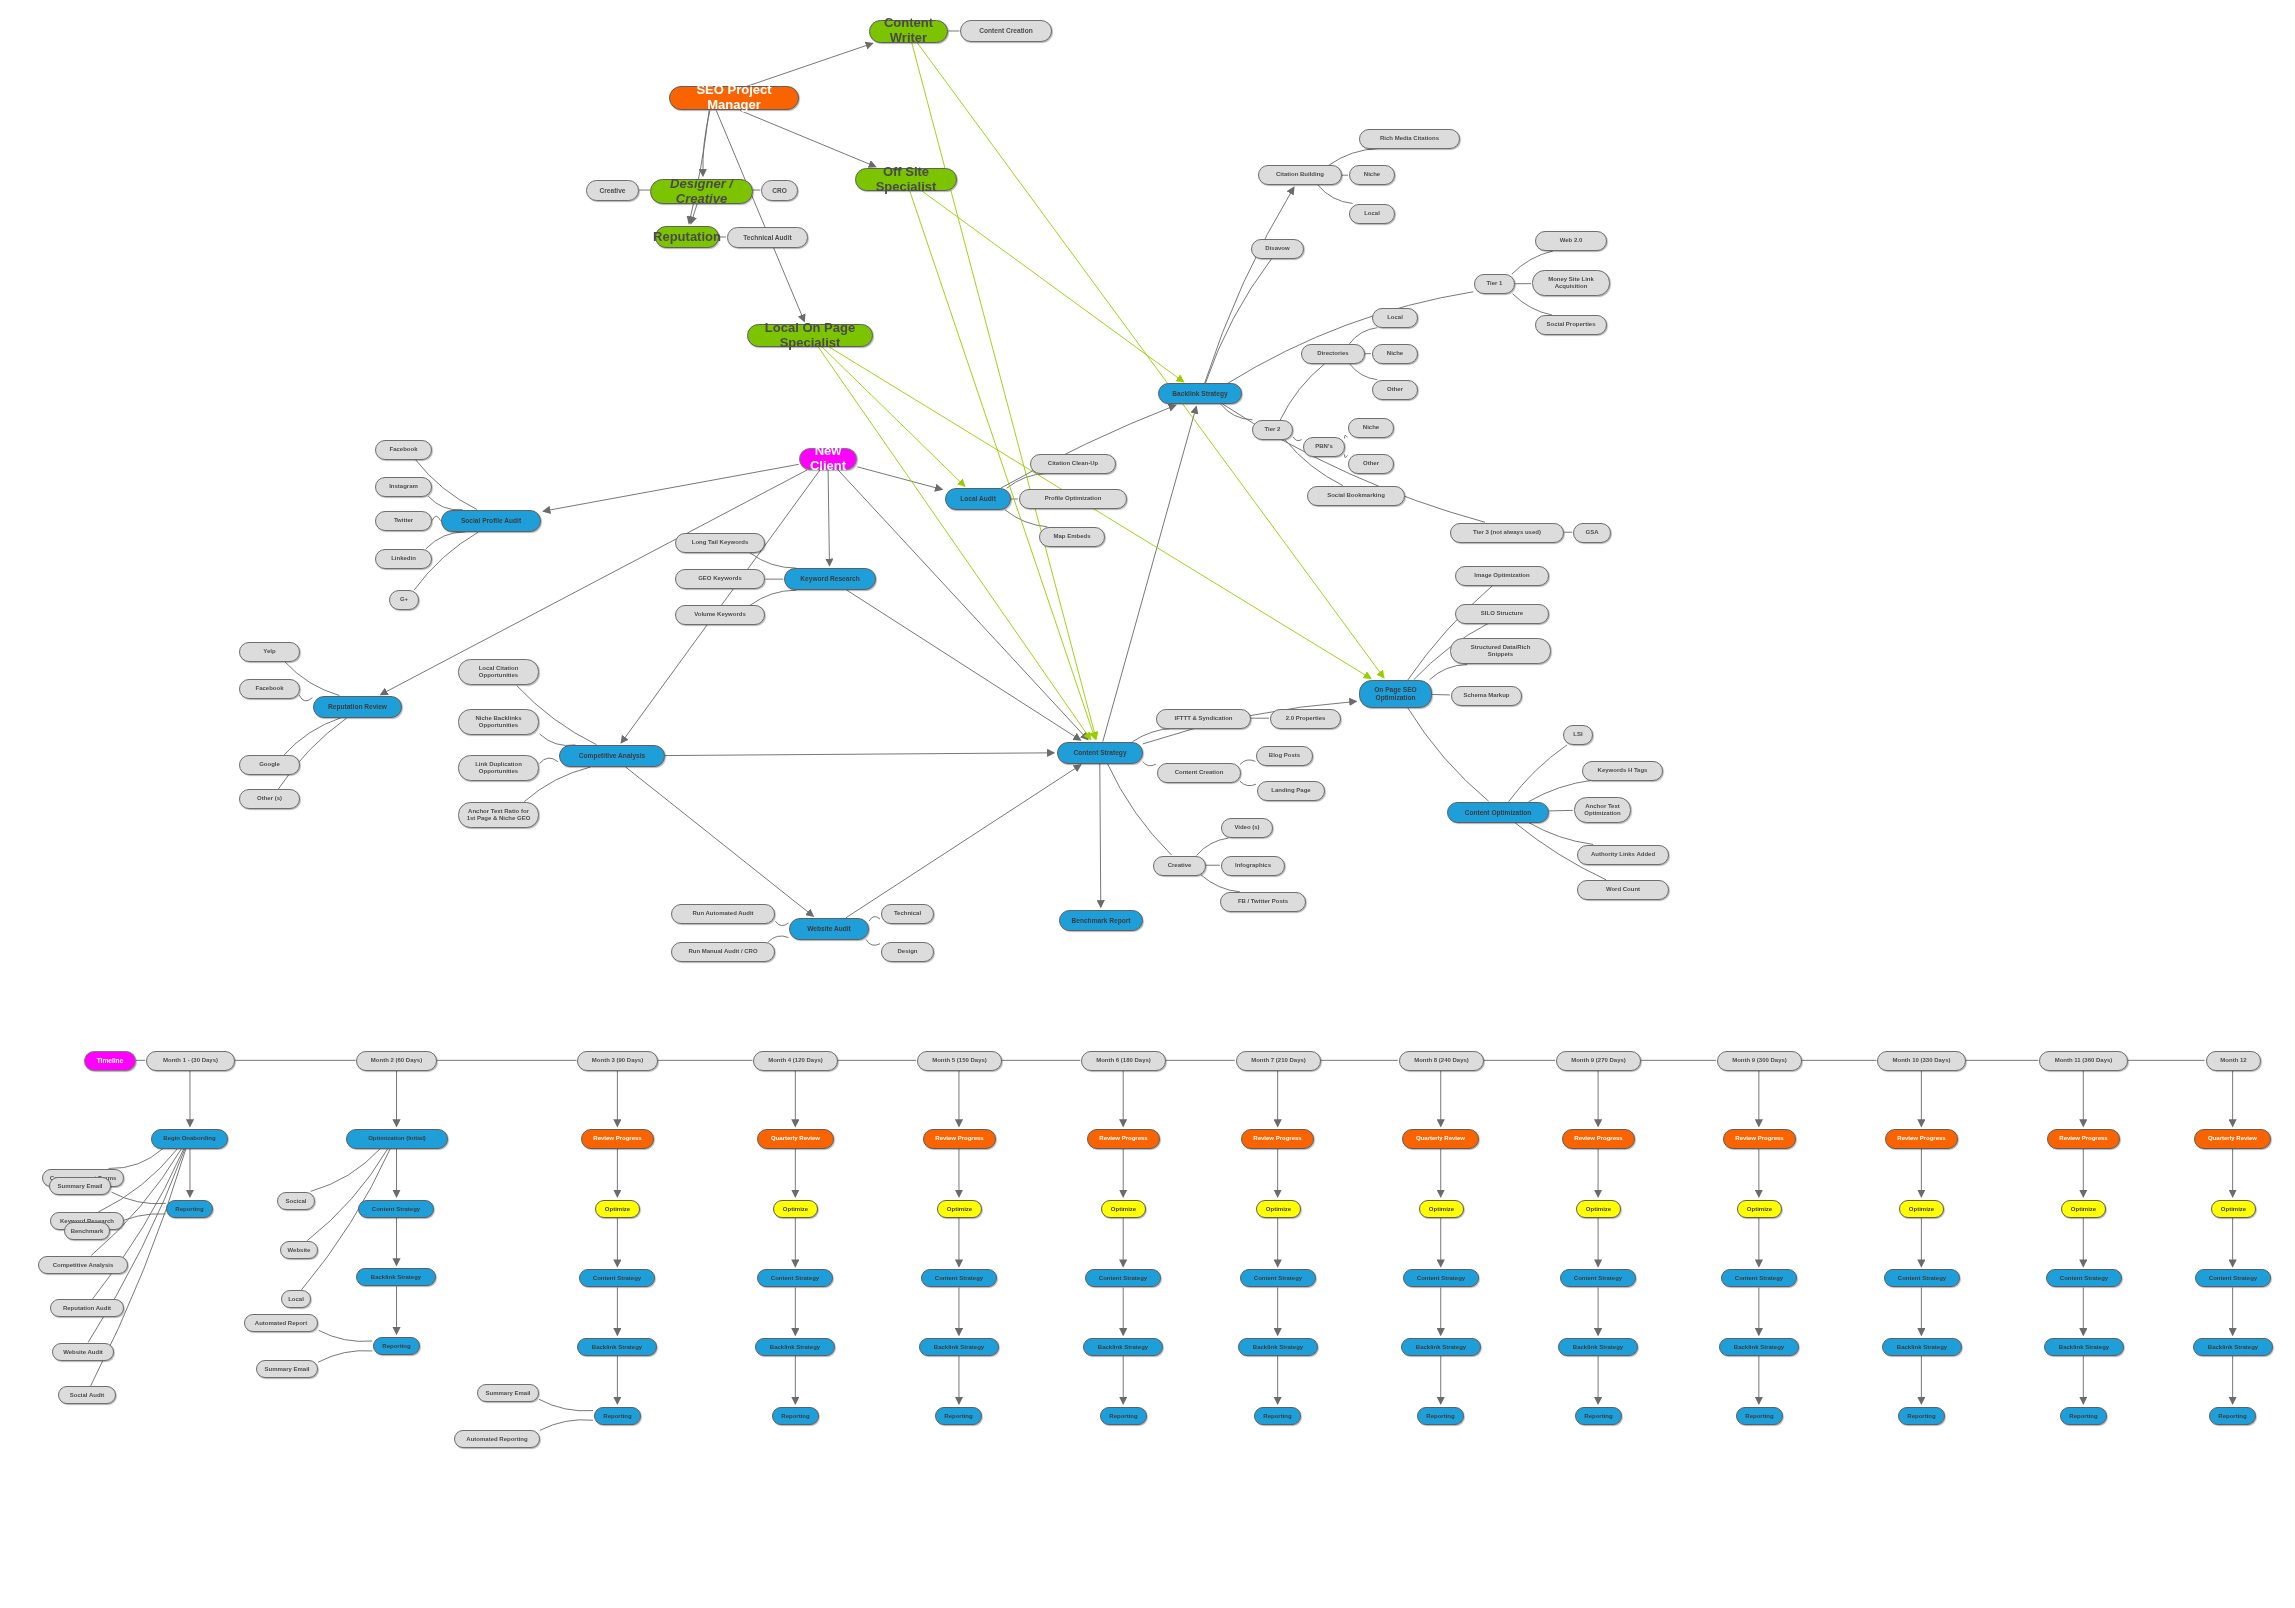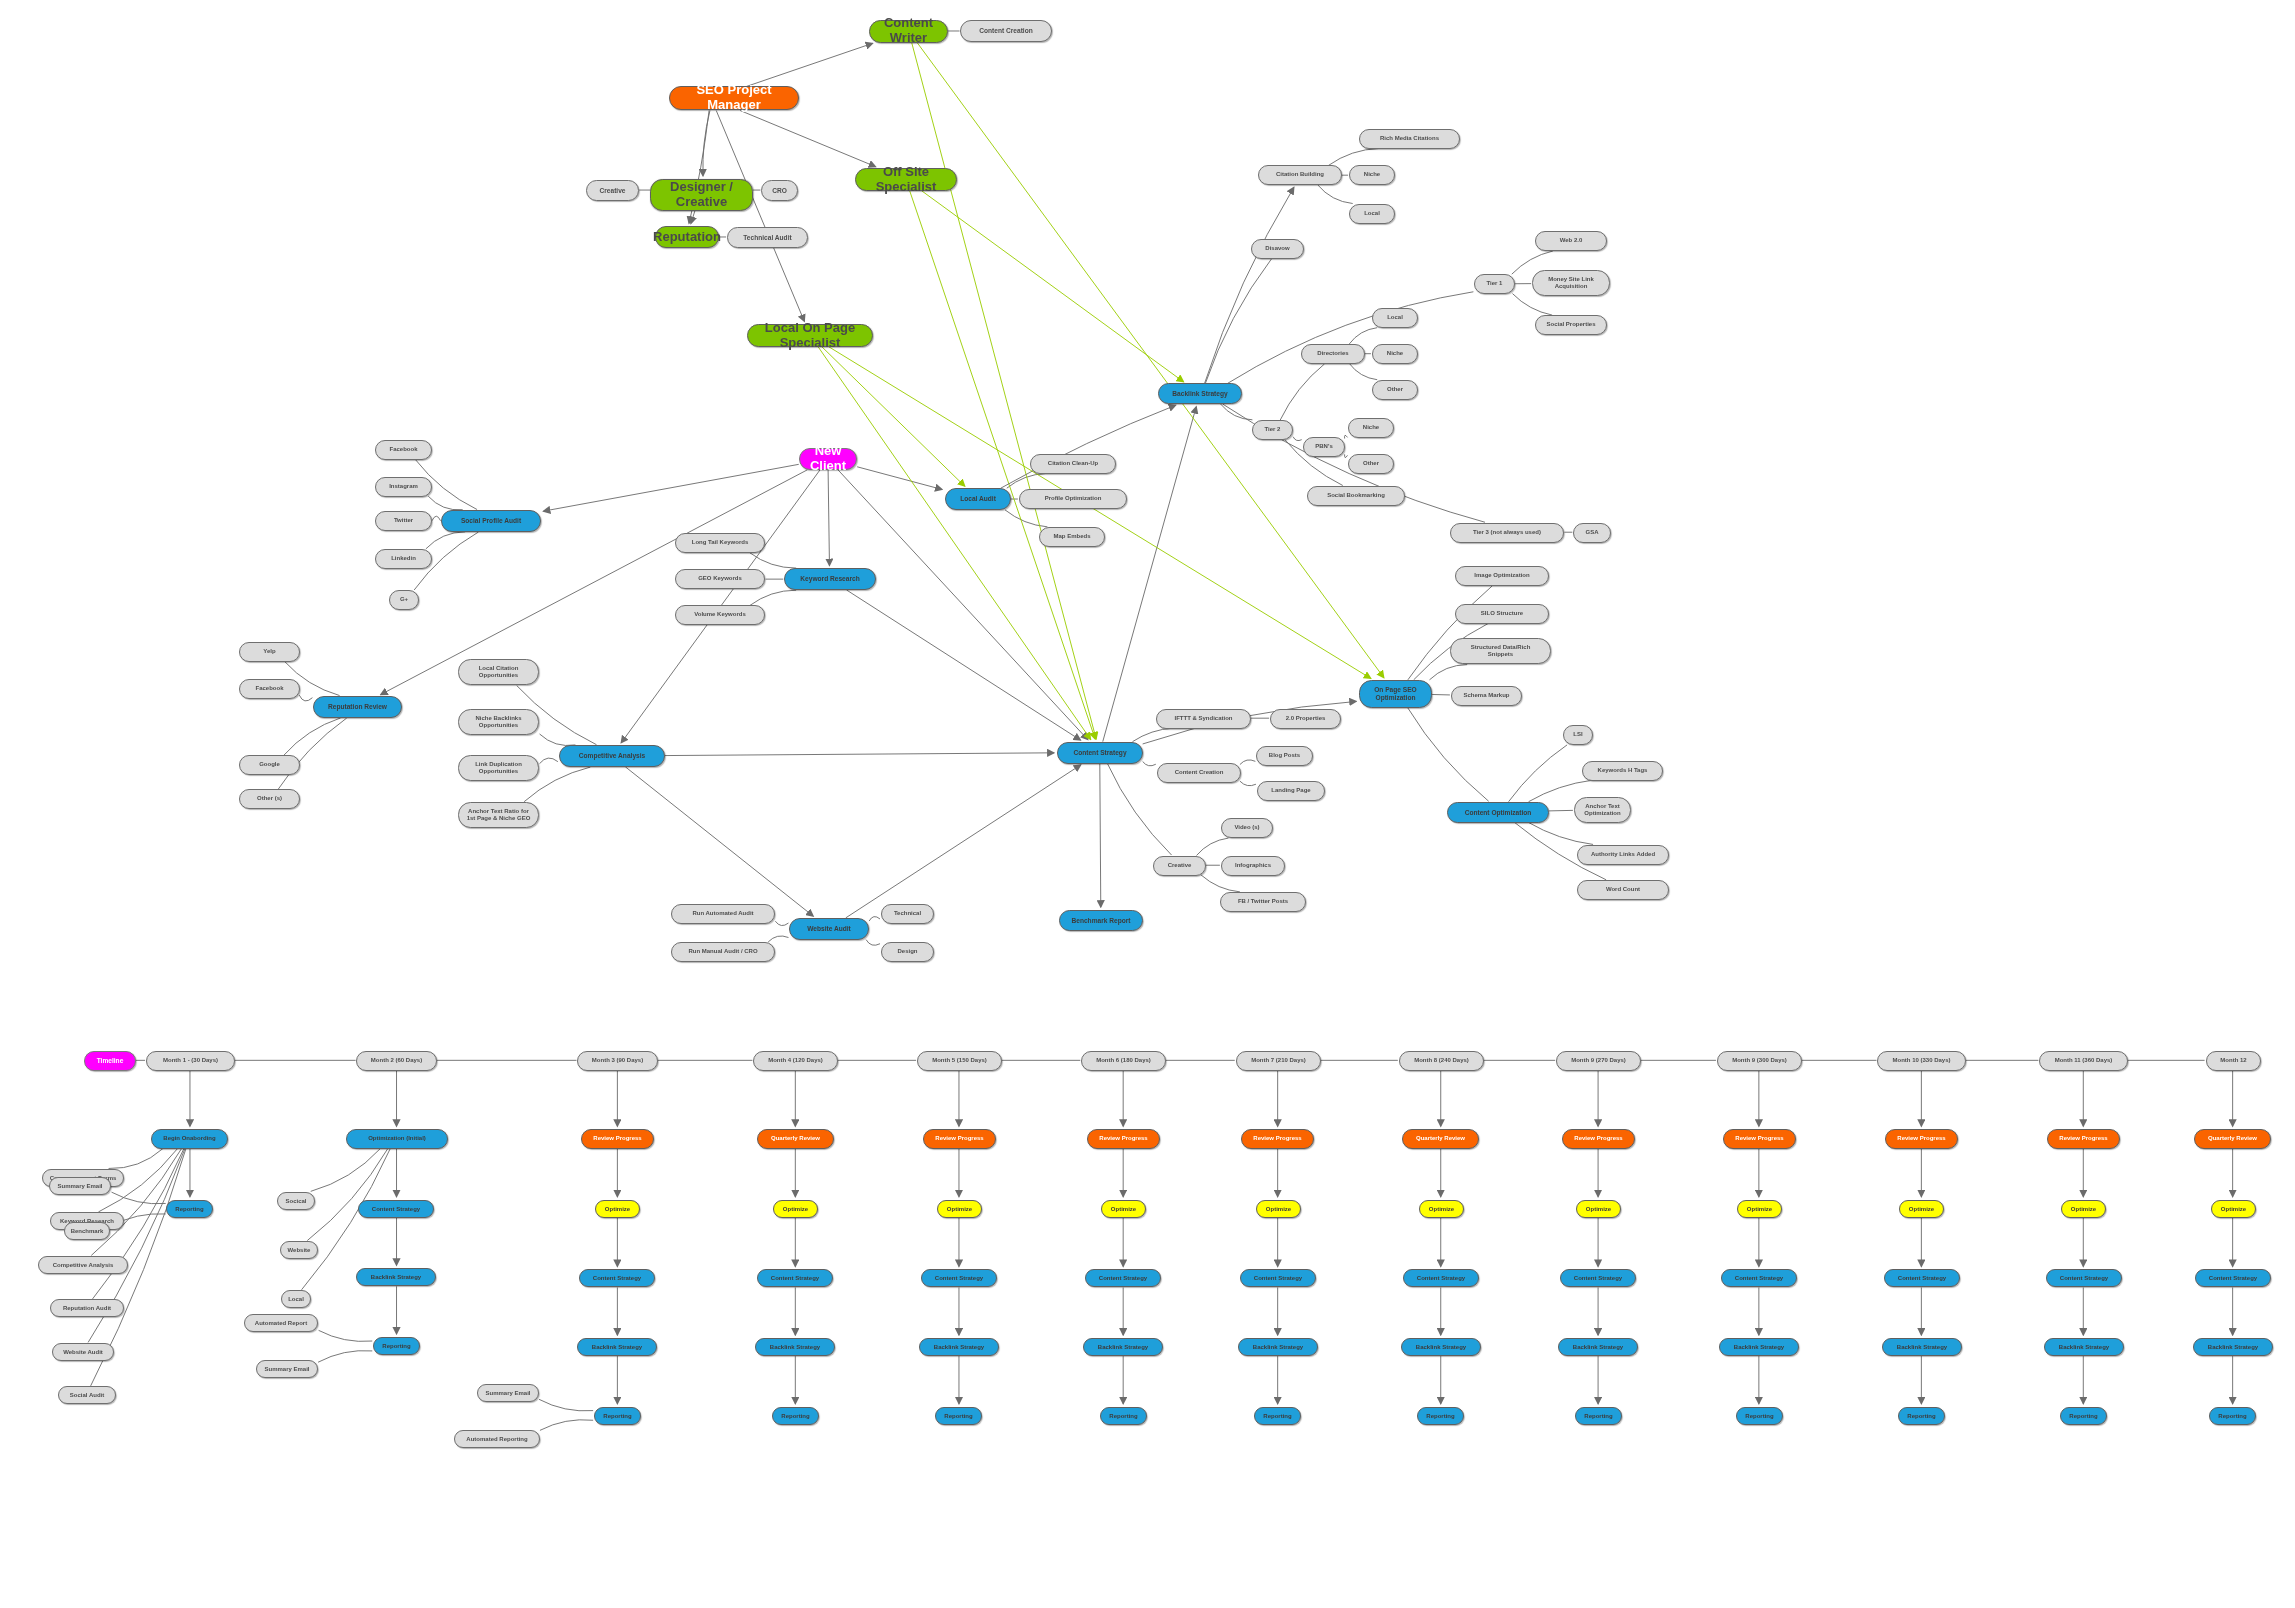--- a/index.html
+++ b/index.html
@@ -230,21 +230,21 @@
         <path d="M3902,2128 L3902,2213" stroke="#6b6b6b" stroke-width="1.6" fill="none" marker-end="url(#ah)"></path>
         <path d="M3902,2250 L3902,2333" stroke="#6b6b6b" stroke-width="1.6" fill="none" marker-end="url(#ah)"></path>
         <path d="M3902,2370 L3902,2453" stroke="#6b6b6b" stroke-width="1.6" fill="none" marker-end="url(#ah)"></path>
       </g>
   </svg>
   <div id="nodes">
       <div class="node n-orange fs12" style="left: 653px; top: 86px; width: 130px; height: 24px; margin-left: 16px;">SEO Project Manager</div>
       <div class="node n-green fs12" style="left: 869px; top: 19.5px; width: 79px; height: 23px;">Content Writer</div>
       <div class="node n-plain fs11" style="left: 960px; top: 20px; width: 92px; height: 22px;">Content Creation</div>
       <div class="node n-green fs12" style="left: 855px; top: 168px; width: 102px; height: 23px;">Off Site Specialist</div>
-      <div class="node n-green fs12" style="left: 650px; top: 179px; width: 103px; height: 32px;">Designer / Creative</div>
+      <div class="node n-green fs12" style="left: 650px; top: 179px; width: 103px; height: 25px; font-style: italic;">Designer / Creative</div>
       <div class="node n-plain fs11" style="left: 586px; top: 180px; width: 53px; height: 20.6px;">Creative</div>
       <div class="node n-plain fs11" style="left: 761px; top: 180px; width: 37px; height: 20.6px;">CRO</div>
       <div class="node n-green fs12" style="left: 655px; top: 226px; width: 64px; height: 22px;">Reputation</div>
       <div class="node n-plain fs11" style="left: 727px; top: 227px; width: 81px; height: 20.6px;">Technical Audit</div>
       <div class="node n-green fs12" style="left: 747px; top: 324px; width: 126px; height: 23px;">Local On Page Specialist</div>
       <div class="node n-magenta fs12" style="left: 799px; top: 448px; width: 58px; height: 22px;">New Client</div>
       <div class="node n-blue fs11" style="left: 441px; top: 510px; width: 100px; height: 22px;">Social Profile Audit</div>
       <div class="node n-plain fs10" style="left: 375px; top: 440px; width: 57px; height: 19.5px;">Facebook</div>
       <div class="node n-plain fs10" style="left: 375px; top: 477px; width: 57px; height: 19.5px;">Instagram</div>
       <div class="node n-plain fs10" style="left: 375px; top: 511px; width: 57px; height: 19.5px;">Twitter</div>

